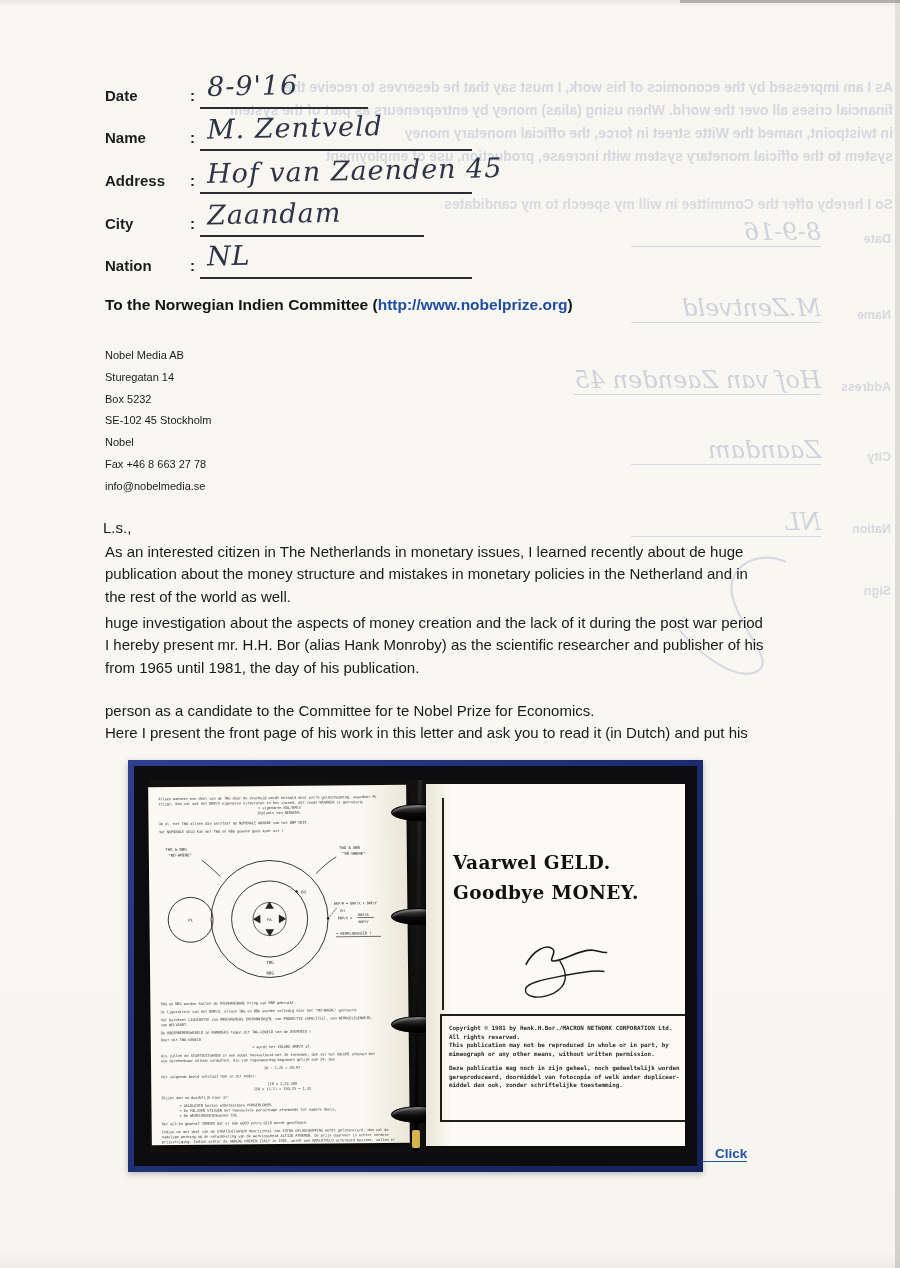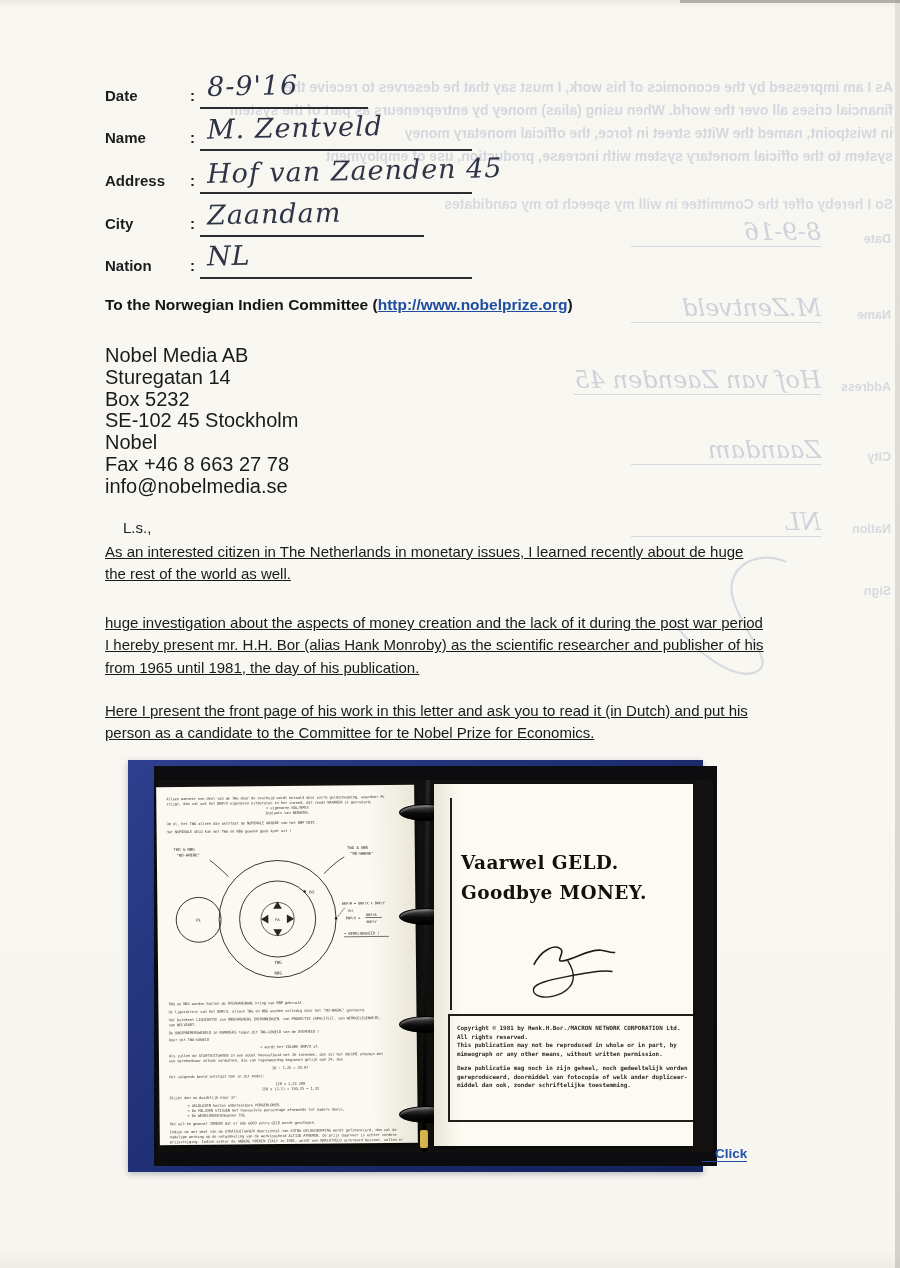--- a/index.html
+++ b/index.html
@@ -30,32 +30,32 @@
   .r0{top:85px;}.r1{top:127px;}.r2{top:170px;}.r3{top:213px;}.r4{top:255px;}
   .flabel{position:absolute;left:0;top:2px;font-size:15px;font-weight:bold;color:#1c1c1e;}
   .fcolon{position:absolute;left:85px;top:2px;font-size:15px;font-weight:bold;color:#1c1c1e;}
   .fline{position:absolute;left:95px;top:22px;height:2px;background:#2b2b30;}
   .lw0{width:168px;}.lw1{width:272px;}.lw2{width:272px;}.lw3{width:224px;}.lw4{width:272px;}
   .fval{position:absolute;left:102px;top:-15px;font-family:"DejaVu Serif",serif;font-style:italic;
     font-size:27px;letter-spacing:1px;color:#2e3445;transform:rotate(-1.2deg);white-space:nowrap;}
 
   
   .heading{position:absolute;left:105px;top:296px;font-size:15.5px;font-weight:bold;color:#141416;z-index:3;white-space:nowrap;}
-  .heading a{color:#1f4da0;text-decoration:underline;cursor:pointer;}
-  .recipient{position:absolute;left:105px;top:345px;font-size:20px;line-height:21.8px;color:#1a1a1c;z-index:3;}
-  .salutation{position:absolute;left:123px;top:519px;font-size:15px;color:#1a1a1c;z-index:3;}
-  .para{position:absolute;left:105px;font-size:15px;line-height:22.4px;color:#1a1a1c;z-index:3;text-decoration:underline;}
+  .heading a{color:#1f4da0;cursor:pointer;}
+  .recipient{position:absolute;left:105px;top:345px;font-size:11px;line-height:21.8px;color:#1a1a1c;z-index:3;}
+  .salutation{position:absolute;left:103px;top:519px;font-size:15px;color:#1a1a1c;z-index:3;}
+  .para{position:absolute;left:105px;font-size:15px;line-height:22.4px;color:#1a1a1c;z-index:3;}
   .para>div{white-space:nowrap;}
   .p1{top:541px;}.p2{top:612px;}.p3{top:700px;}
 
   
   .photo{position:absolute;left:128px;top:760px;width:575px;height:412px;box-sizing:border-box;
     background:linear-gradient(135deg,#2d3f8e,#1a2a6b 60%,#14215a);padding:6px;z-index:3;
     box-shadow:0 2px 6px rgba(70,70,90,.35);}
-  .photo-black{width:100%;height:100%;box-sizing:border-box;background:#0d0d10;padding:14px 4px;margin-left:20px;}
+  .photo-black{width:100%;height:100%;box-sizing:border-box;background:#0d0d10;padding:14px 16px;}
   .book{position:relative;width:100%;height:100%;background:#131211;}
   .page{position:absolute;box-sizing:border-box;background:#fbf9f2;}
   .page-left{left:0;top:6px;width:258px;height:358px;transform:rotate(-0.6deg);
     background:linear-gradient(90deg,#fbf9f2 82%,#eae6d8 100%);
     box-shadow:2px 3px 6px rgba(0,0,0,.55);padding:10px 6px 6px 10px;overflow:hidden;}
   .page-right{left:276px;top:4px;width:259px;height:362px;
     background:linear-gradient(90deg,#e9e5d7 0%,#fcfaf3 10%);
     box-shadow:-2px 3px 6px rgba(0,0,0,.5);overflow:hidden;}
   .spine{position:absolute;left:266px;top:0;width:4px;height:372px;
     background:linear-gradient(180deg,#262626,#000);transform:rotate(0.6deg);}
@@ -176,30 +176,31 @@
       <div>SE-102 45 Stockholm</div>
       <div>Nobel</div>
       <div>Fax +46 8 663 27 78</div>
       <div>info@nobelmedia.se</div>
     </div>
 
   <div class="salutation">L.s.,</div>
 
   <div class="para p1">
       <div>As an interested citizen in The Netherlands in monetary issues, I learned recently about de huge</div>
+      <div>publication about the money structure and mistakes in monetary policies in the Netherland and in</div>
       <div>the rest of the world as well.</div>
     </div>
   <div class="para p2">
       <div>huge investigation about the aspects of money creation and the lack of it during the post war period</div>
       <div>I hereby present mr. H.H. Bor (alias Hank Monroby) as the scientific researcher and publisher of his</div>
       <div>from 1965 until 1981, the day of his publication.</div>
     </div>
   <div class="para p3">
+      <div>person as a candidate to the Committee for te Nobel Prize for Economics.</div>
       <div>Here I present the front page of his work in this letter and ask you to read it (in Dutch) and put his</div>
-      <div>person as a candidate to the Committee for te Nobel Prize for Economics.</div>
     </div>
 
   <div class="photo">
     <div class="photo-black">
       <div class="book">
 
         <div class="page page-left">
           <div class="tiny-lines">
               <div>Alleen wanneer een deel van de TWG door de overheid wordt betaald door extra geldschepping, waardoor PL</div>
               <div>stijgt, dan zal ook het BNP/V eigenaren uitbetalen in het inzend, dat reeds WAARDER is gecreëerd,</div>

